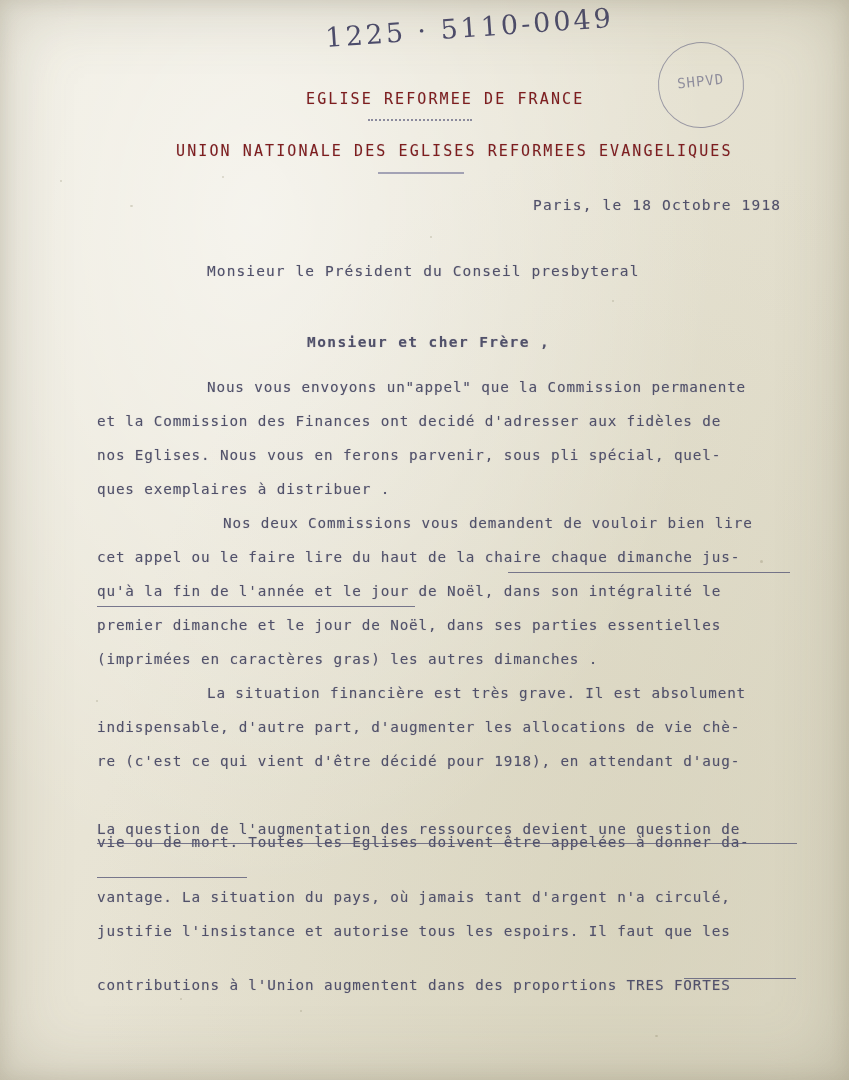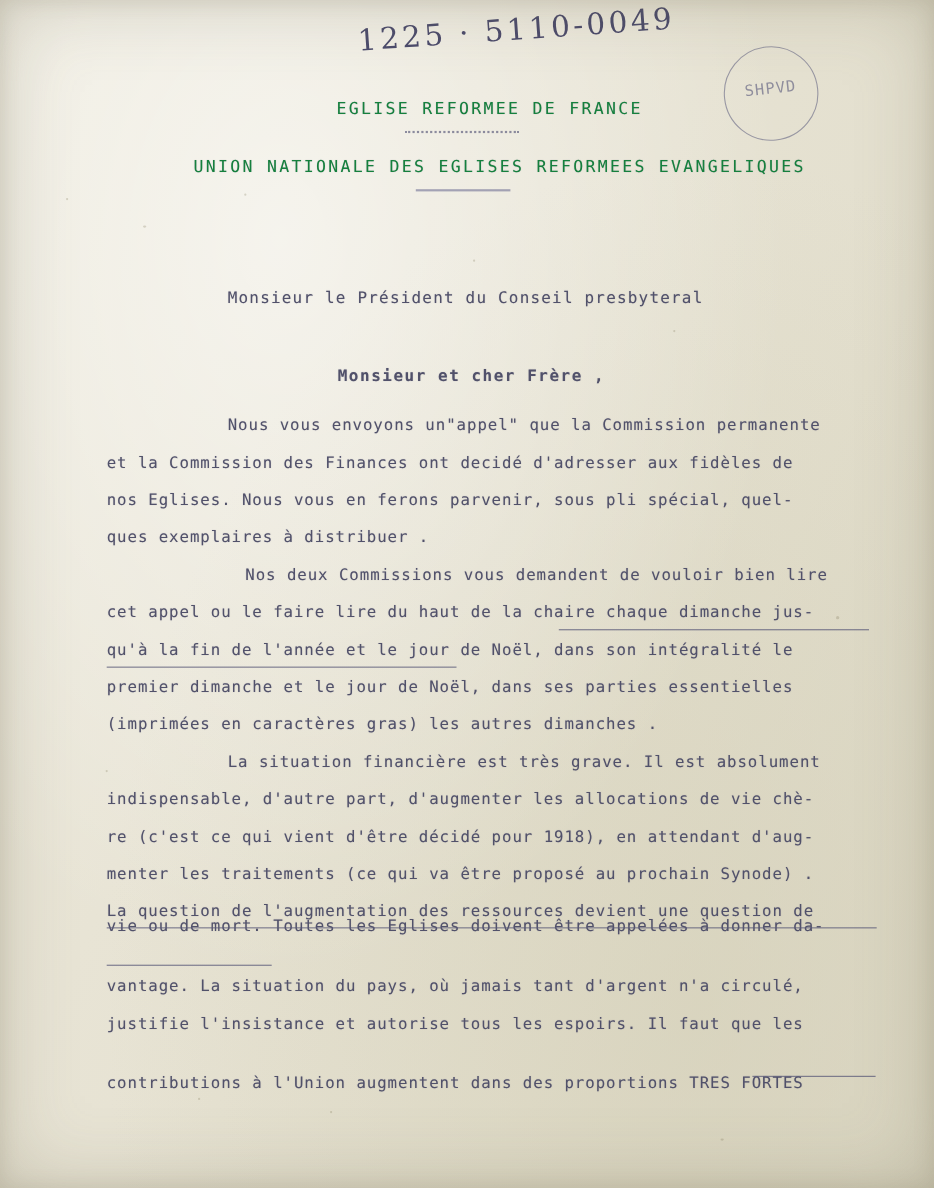--- a/index.html
+++ b/index.html
@@ -88,21 +88,21 @@
     font-family: "DejaVu Sans Mono", monospace;
     font-size: 14px;
     letter-spacing: 1px;
     color: #5b5b7d;
   }
 
   
   .head {
     font-size: 15px;
     letter-spacing: 2.1px;
-    color: #15803d;
+    color: #7f1d1d;
   }
   #header-line1 { left: 306px; top: 90px; }
   #header-rule1 {
     position: absolute;
     left: 368px; top: 119px;
     width: 104px; height: 0;
     border-top: 2px dotted #6a6a86;
     opacity: 0.75;
   }
   #header-line2 { left: 176px; top: 142px; }
@@ -150,41 +150,41 @@
     <div id="stamp">
       <div class="stamp-text">SHPVD</div>
     </div>
 
     <div class="t head" id="header-line1">EGLISE REFORMEE DE FRANCE</div>
     <div id="header-rule1"></div>
 
     <div class="t head" id="header-line2">UNION NATIONALE DES EGLISES REFORMEES EVANGELIQUES</div>
     <div id="header-rule2"></div>
 
+    <div class="t" id="dateline">Paris, le 18 Octobre 1918</div>
     <div class="t" id="addressee">Monsieur le Président du Conseil presbyteral</div>
     <div class="t" id="salutation">Monsieur et cher Frère ,</div>
 
     <div class="t body-line indent" style="top:379px;">Nous vous envoyons un"appel" que la Commission permanente</div>
     <div class="t body-line" style="top:413px;">et la Commission des Finances ont decidé d'adresser aux fidèles de</div>
     <div class="t body-line" style="top:447px;">nos Eglises. Nous vous en ferons parvenir, sous pli spécial, quel-</div>
     <div class="t body-line" style="top:481px;">ques exemplaires à distribuer .</div>
 
     <div class="t body-line indent" style="top:515px;margin-left:16px;">Nos deux Commissions vous demandent de vouloir bien lire</div>
     <div class="t body-line" style="top:549px;">cet appel ou le faire lire du haut de la chaire chaque dimanche jus-</div>
     <div class="t body-line" style="top:583px;">qu'à la fin de l'année et le jour de Noël, dans son intégralité le</div>
     <div class="t body-line" style="top:617px;">premier dimanche et le jour de Noël, dans ses parties essentielles</div>
     <div class="t body-line" style="top:651px;">(imprimées en caractères gras) les autres dimanches .</div>
 
     <div style="position:absolute; left:508px; top:572px; width:282px; height:0; border-bottom:1px solid #5a5a78; opacity:0.8;"></div>
     <div style="position:absolute; left:97px;  top:606px; width:318px; height:0; border-bottom:1px solid #5a5a78; opacity:0.8;"></div>
 
     <div class="t body-line indent" style="top:685px;">La situation financière est très grave. Il est absolument</div>
     <div class="t body-line" style="top:719px;">indispensable, d'autre part, d'augmenter les allocations de vie chè-</div>
     <div class="t body-line" style="top:753px;">re (c'est ce qui vient d'être décidé pour 1918), en attendant d'aug-</div>
-    <div class="t body-line" style="top:787px;">menter les traitements (ce qui va être proposé au prochain Synode) .</div>
     <div class="t body-line" style="top:821px;">La question de l'augmentation des ressources devient une question de</div>
     <div class="t body-line" style="top:834px;">vie ou de mort. Toutes les Eglises doivent être appelées à donner da-</div>
     <div class="t body-line" style="top:889px;">vantage. La situation du pays, où jamais tant d'argent n'a circulé,</div>
     <div class="t body-line" style="top:923px;">justifie l'insistance et autorise tous les espoirs. Il faut que les</div>
     <div class="t body-line" style="top:977px;">contributions à l'Union augmentent dans des proportions TRES FORTES</div>
 
     <div style="position:absolute; left:97px;  top:843px; width:700px; height:0; border-bottom:1px solid #5a5a78; opacity:0.8;"></div>
     <div style="position:absolute; left:97px;  top:877px; width:150px; height:0; border-bottom:1px solid #5a5a78; opacity:0.8;"></div>
     <div style="position:absolute; left:684px; top:978px; width:112px; height:0; border-bottom:1px solid #5a5a78; opacity:0.8;"></div>
 

